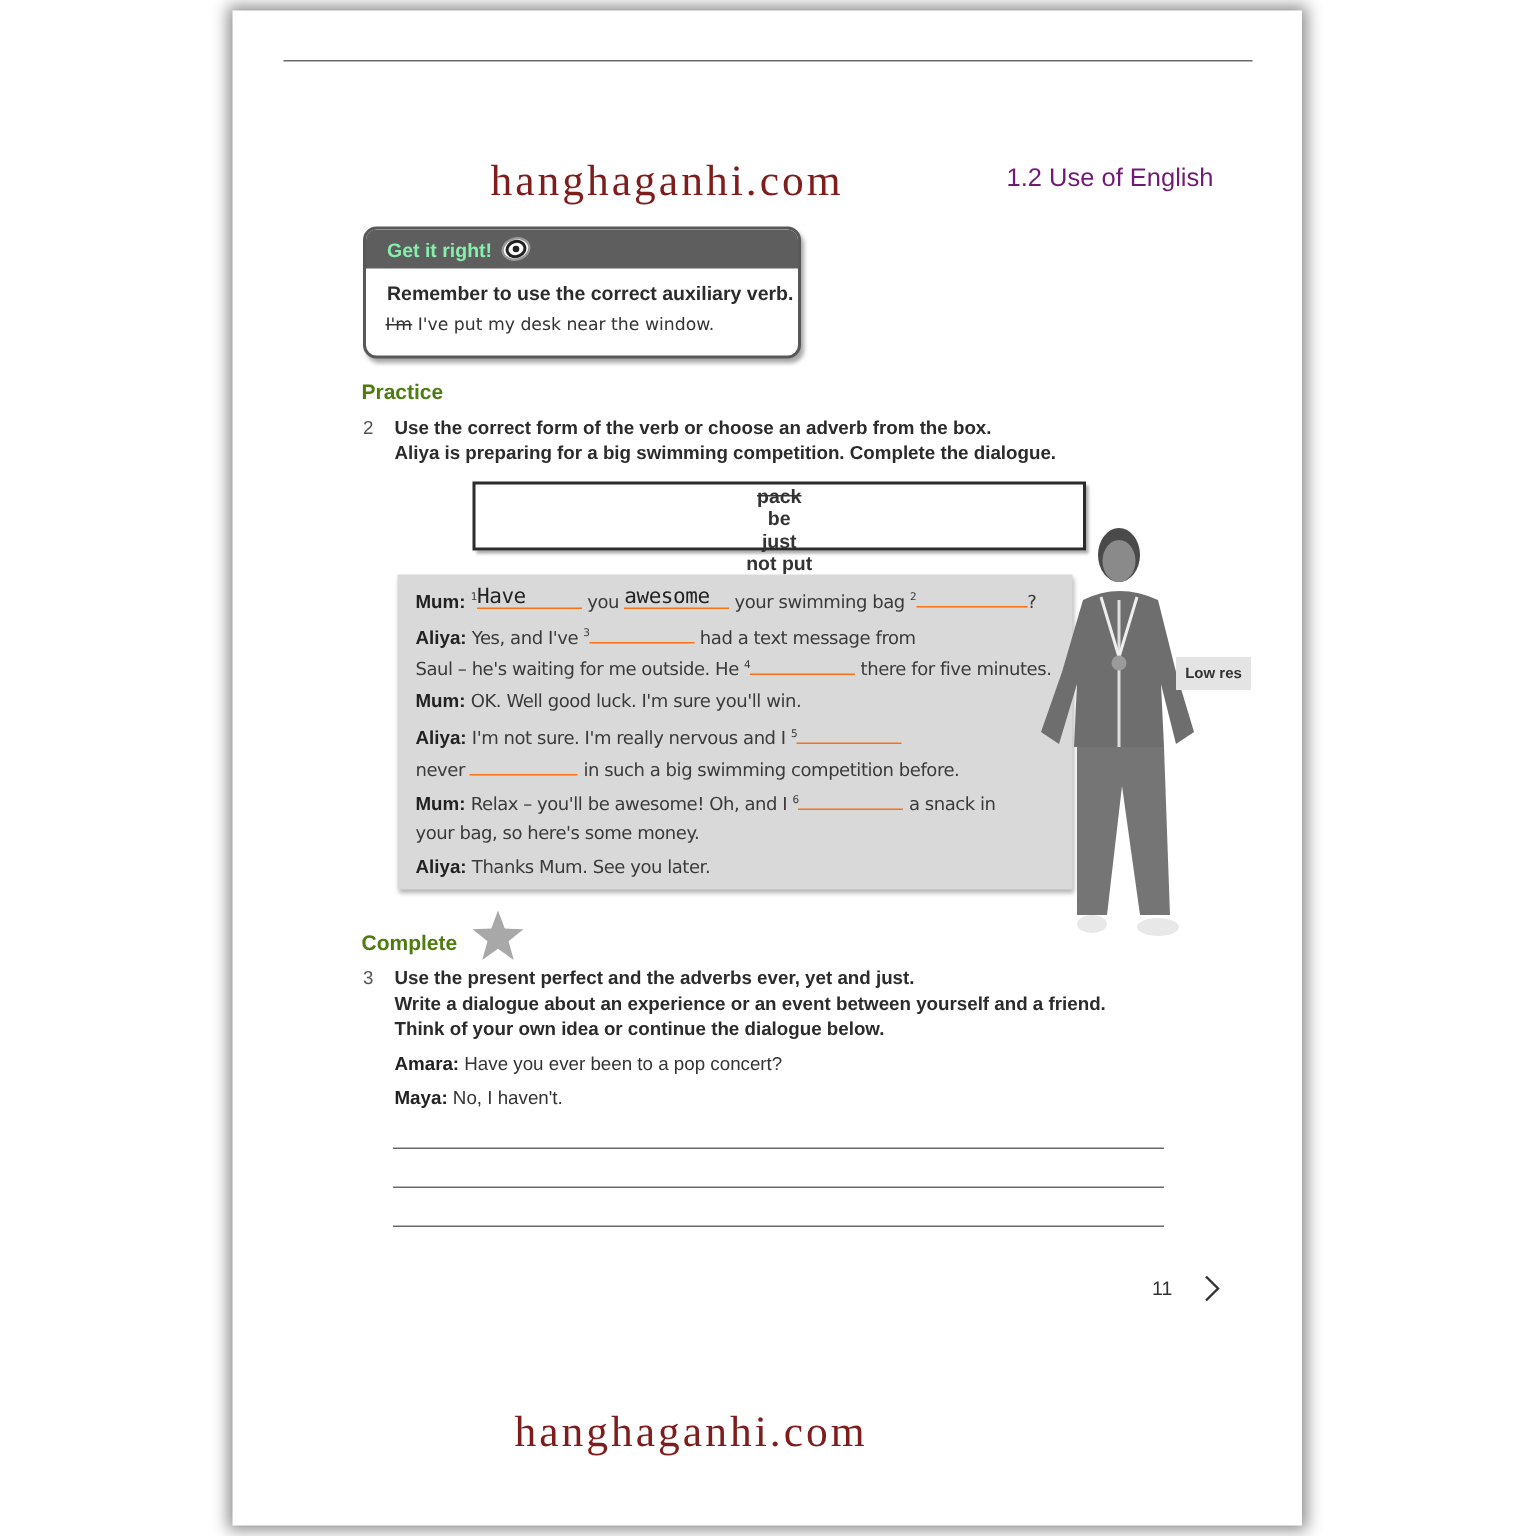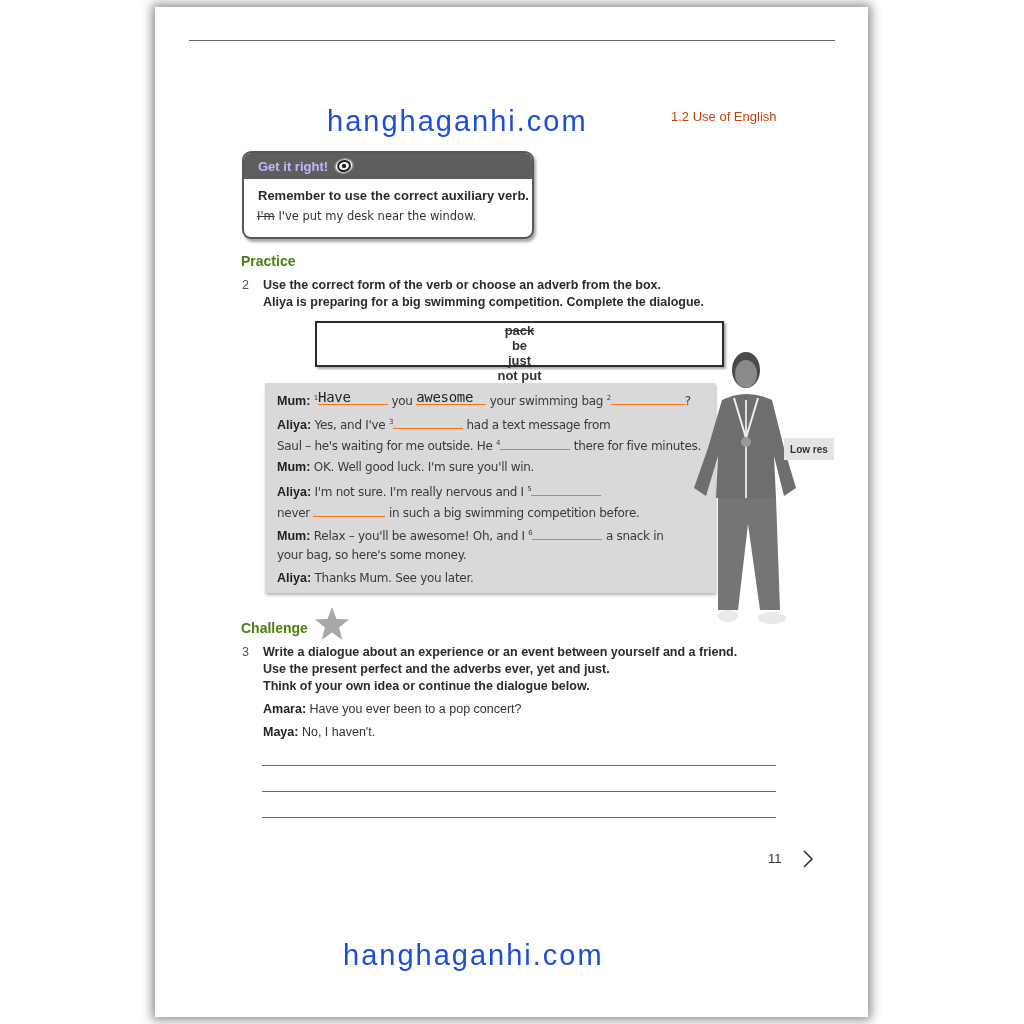--- a/index.html
+++ b/index.html
@@ -12,36 +12,36 @@
     .page {
       position: absolute; left: 155px; top: 7px; width: 713px; height: 1010px;
       background: #ffffff;
       box-shadow: 0 0 10px 3px rgba(0,0,0,0.45);
     }
     .top-rule {
       position: absolute; left: 189px; top: 40px; width: 646px; height: 1px;
       background: #6a6a6a;
     }
     .watermark {
-      position: absolute; font-family: Liberation Sans, sans-serif;
-      font-size: 29px; letter-spacing: 2px; color: #1d4ed8; white-space: nowrap;
+      position: absolute; font-family: Liberation Serif, serif;
+      font-size: 29px; letter-spacing: 2px; color: #7f1d1d; white-space: nowrap;
     }
     .wm-top { left: 327px; top: 105px; }
     .wm-bottom { left: 343px; top: 939px; }
     .section-tag {
-      position: absolute; left: 671px; top: 109px; font-size: 13px; color: #c2410c;
+      position: absolute; left: 671px; top: 109px; font-size: 17px; color: #701a75;
     }
     
     .gir-box {
       position: absolute; left: 242px; top: 151px; width: 288px; height: 84px;
       border: 2px solid #585858; border-radius: 9px; background: #fff;
       box-shadow: 2px 3px 3px rgba(0,0,0,0.35); overflow: hidden;
     }
     .gir-header {
-      height: 26px; background: #5e5e5e; color: #c4b5fd; font-weight: bold;
+      height: 26px; background: #5e5e5e; color: #86efac; font-weight: bold;
       font-size: 13px; display: flex; align-items: center; padding-left: 14px;
     }
     .gir-header .eye {
       width: 20px; height: 16px; margin-left: 6px; display: inline-block;
     }
     .gir-main { font-size: 13px; color: #2b2b2b; padding: 9px 0 0 14px; font-weight: bold; }
     .gir-example {
       font-size: 11.5px; color: #333; padding: 6px 0 0 13px;
       font-family: "DejaVu Sans", sans-serif;
     }
@@ -174,28 +174,28 @@
   <path d="M38 52 Q62 40 88 52 L100 100 L112 140 L100 148 L90 108 L92 150 L32 150 L34 108 L22 148 L10 140 L24 100 Z" fill="#6e6e6e"></path>
   <line x1="62" y1="52" x2="62" y2="150" stroke="#ddd" stroke-width="2"></line>
   <path d="M50 50 L62 90 L74 50" fill="none" stroke="#eee" stroke-width="2"></path>
   <circle cx="62" cy="94" r="5" fill="#9a9a9a"></circle>
   <path d="M34 150 L92 150 L96 262 L76 262 L64 176 L54 262 L34 262 Z" fill="#757575"></path>
   <ellipse cx="44" cy="268" rx="10" ry="6" fill="#e8e8e8"></ellipse>
   <ellipse cx="88" cy="270" rx="14" ry="6" fill="#e8e8e8"></ellipse>
 </svg>
 <div class="low-res">Low res</div>
 
-<div class="heading challenge-h">Challenge</div>
+<div class="heading challenge-h">Complete</div>
 <svg class="star" viewBox="0 0 36 36">
   <polygon points="18,1 22.5,13 35,13.5 25,21.5 28.5,34 18,26.5 7.5,34 11,21.5 1,13.5 13.5,13" fill="#a8a8a8"></polygon>
 </svg>
 <div class="ex-num ex3-num">3</div>
 <div class="ex-text ex3-text">
+  <div>Use the present perfect and the adverbs ever, yet and just.</div>
   <div>Write a dialogue about an experience or an event between yourself and a friend.</div>
-  <div>Use the present perfect and the adverbs ever, yet and just.</div>
   <div>Think of your own idea or continue the dialogue below.</div>
 </div>
 <div class="chat" style="top:702px">
   <b>Amara:</b><span> Have you ever been to a pop concert?</span>
 </div>
 <div class="chat" style="top:725px">
   <b>Maya:</b><span> No, I haven't.</span>
 </div>
 
 <div class="write-line" style="top:765px"></div>

